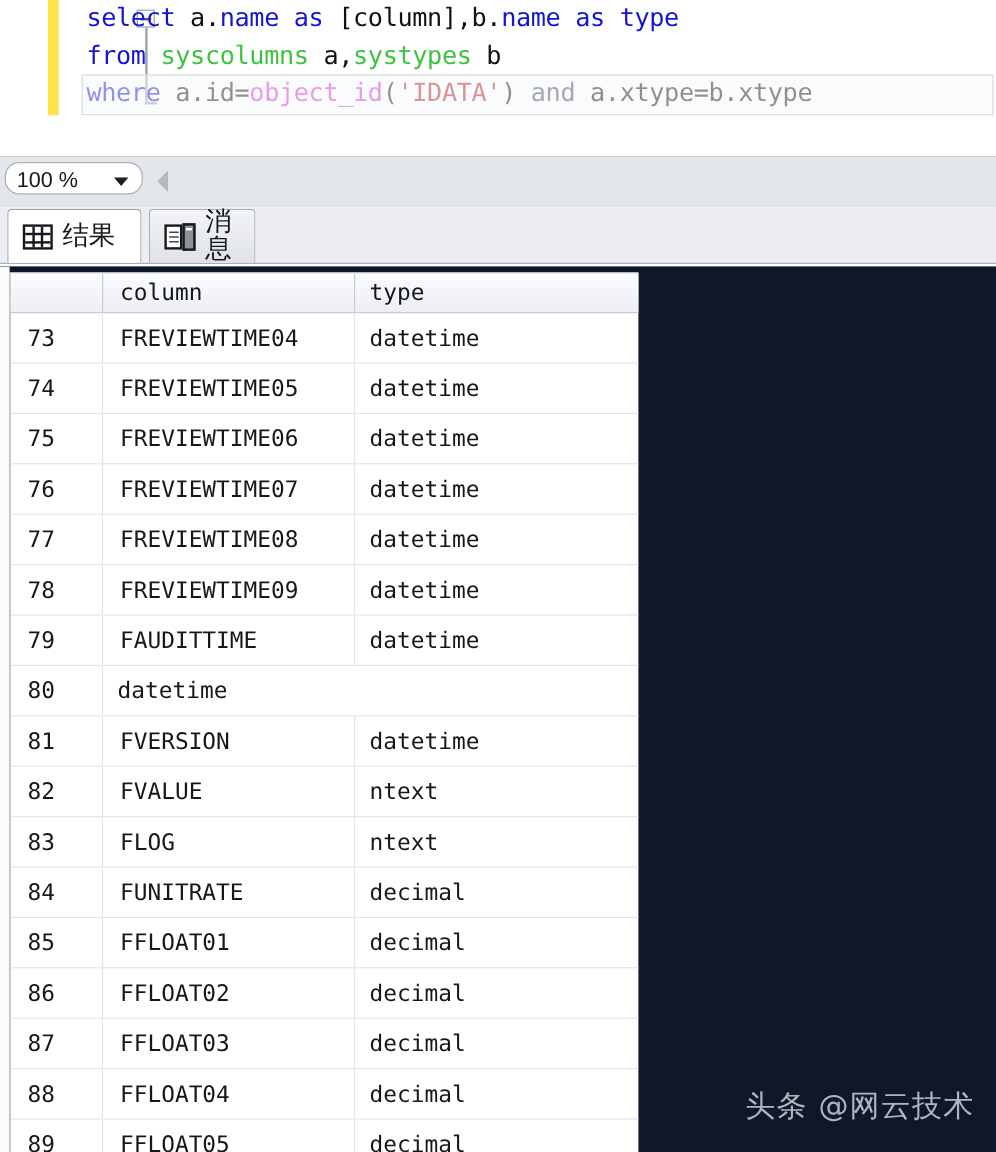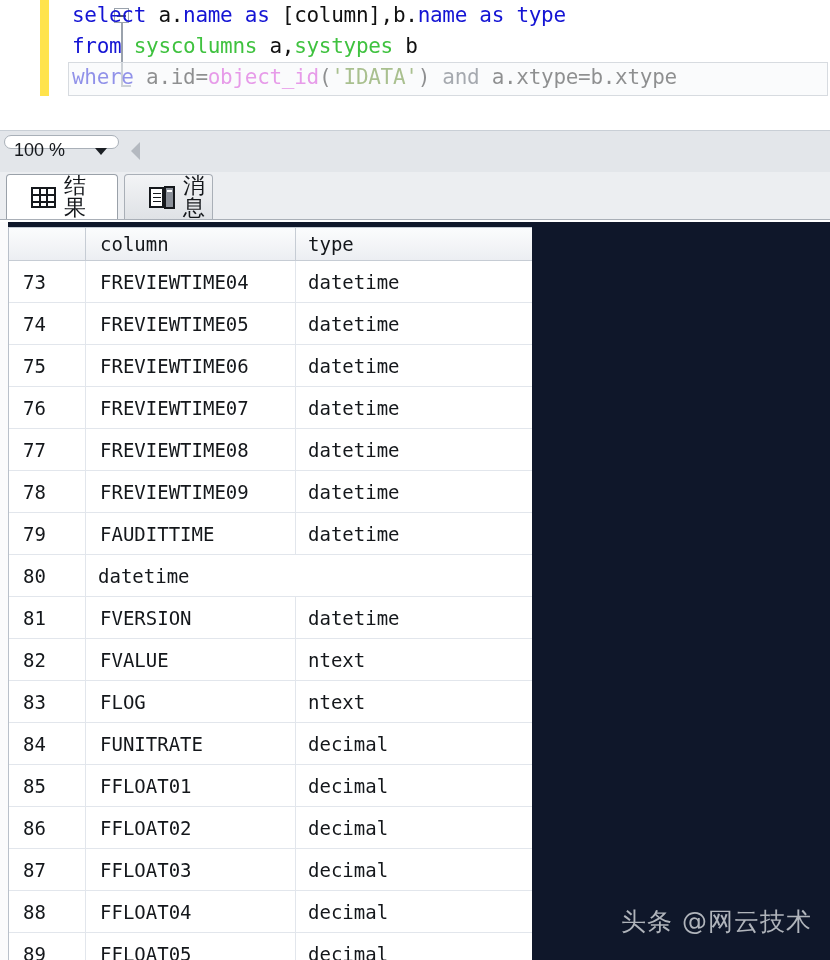--- a/index.html
+++ b/index.html
@@ -47,38 +47,38 @@
   .code{
     position:absolute;left:72px;top:0px;width:760px;
     font-family:"DejaVu Sans Mono","Liberation Mono",monospace;
     font-size:21px;line-height:31px;
     white-space:pre;letter-spacing:-0.3px;
   }
   .code .ln{display:block;height:31px;}
   .code .kw{color:#1414d4;}
   .code .tbl{color:#3fc23f;}
   .code .fn{color:#d42ad4;}
-  .code .str{color:#4d7c0f;}
+  .code .str{color:#b91c1c;}
   .code .plain{color:#111111;}
   .code .op{color:#444a55;}
 
   .sel-box{
     position:absolute;left:68px;top:62px;width:760px;height:34px;
     border:1px solid #d7dbe0;background:rgba(245,247,250,0.55);
     box-sizing:border-box;pointer-events:none;
   }
 
   
   .zoom-strip{
     position:absolute;left:0;top:131px;width:830px;height:41px;
     background:#e3e6ea;
     border-bottom:1px solid #c2c7ce;
   }
   .zoom-select{
-    position:absolute;left:4px;top:4px;width:115px;height:14px;
+    position:absolute;left:4px;top:4px;width:115px;height:27px;
     background:#ffffff;border:1px solid #a9b0b8;border-radius:12px;
     box-sizing:border-box;
     padding-left:20px;
   }
   .zoom-select .zval{
     position:absolute;left:9px;top:4px;
     font-size:18px;color:#15181c;
     font-family:"Liberation Sans",sans-serif;
   }
   .zoom-select .caret{
@@ -96,21 +96,21 @@
   .tab-strip{
     position:absolute;left:0;top:172px;width:830px;height:47px;
     background:#eceef1;border-bottom:1px solid #a9afb7;
   }
   .tab{
     position:absolute;top:2px;height:45px;
     box-sizing:border-box;
     border:1px solid #a9afb7;border-bottom:none;
     border-radius:4px 4px 0 0;
     display:flex;align-items:center;
-    padding:0 12px 0 24px;
+    padding:0 12px 0 12px;
     cursor:default;
   }
   .tab.active{
     left:6px;width:112px;
     background:#ffffff;
     border-color:#9aa1a9;
     z-index:3;
   }
   .tab.inactive{
     left:124px;width:89px;

